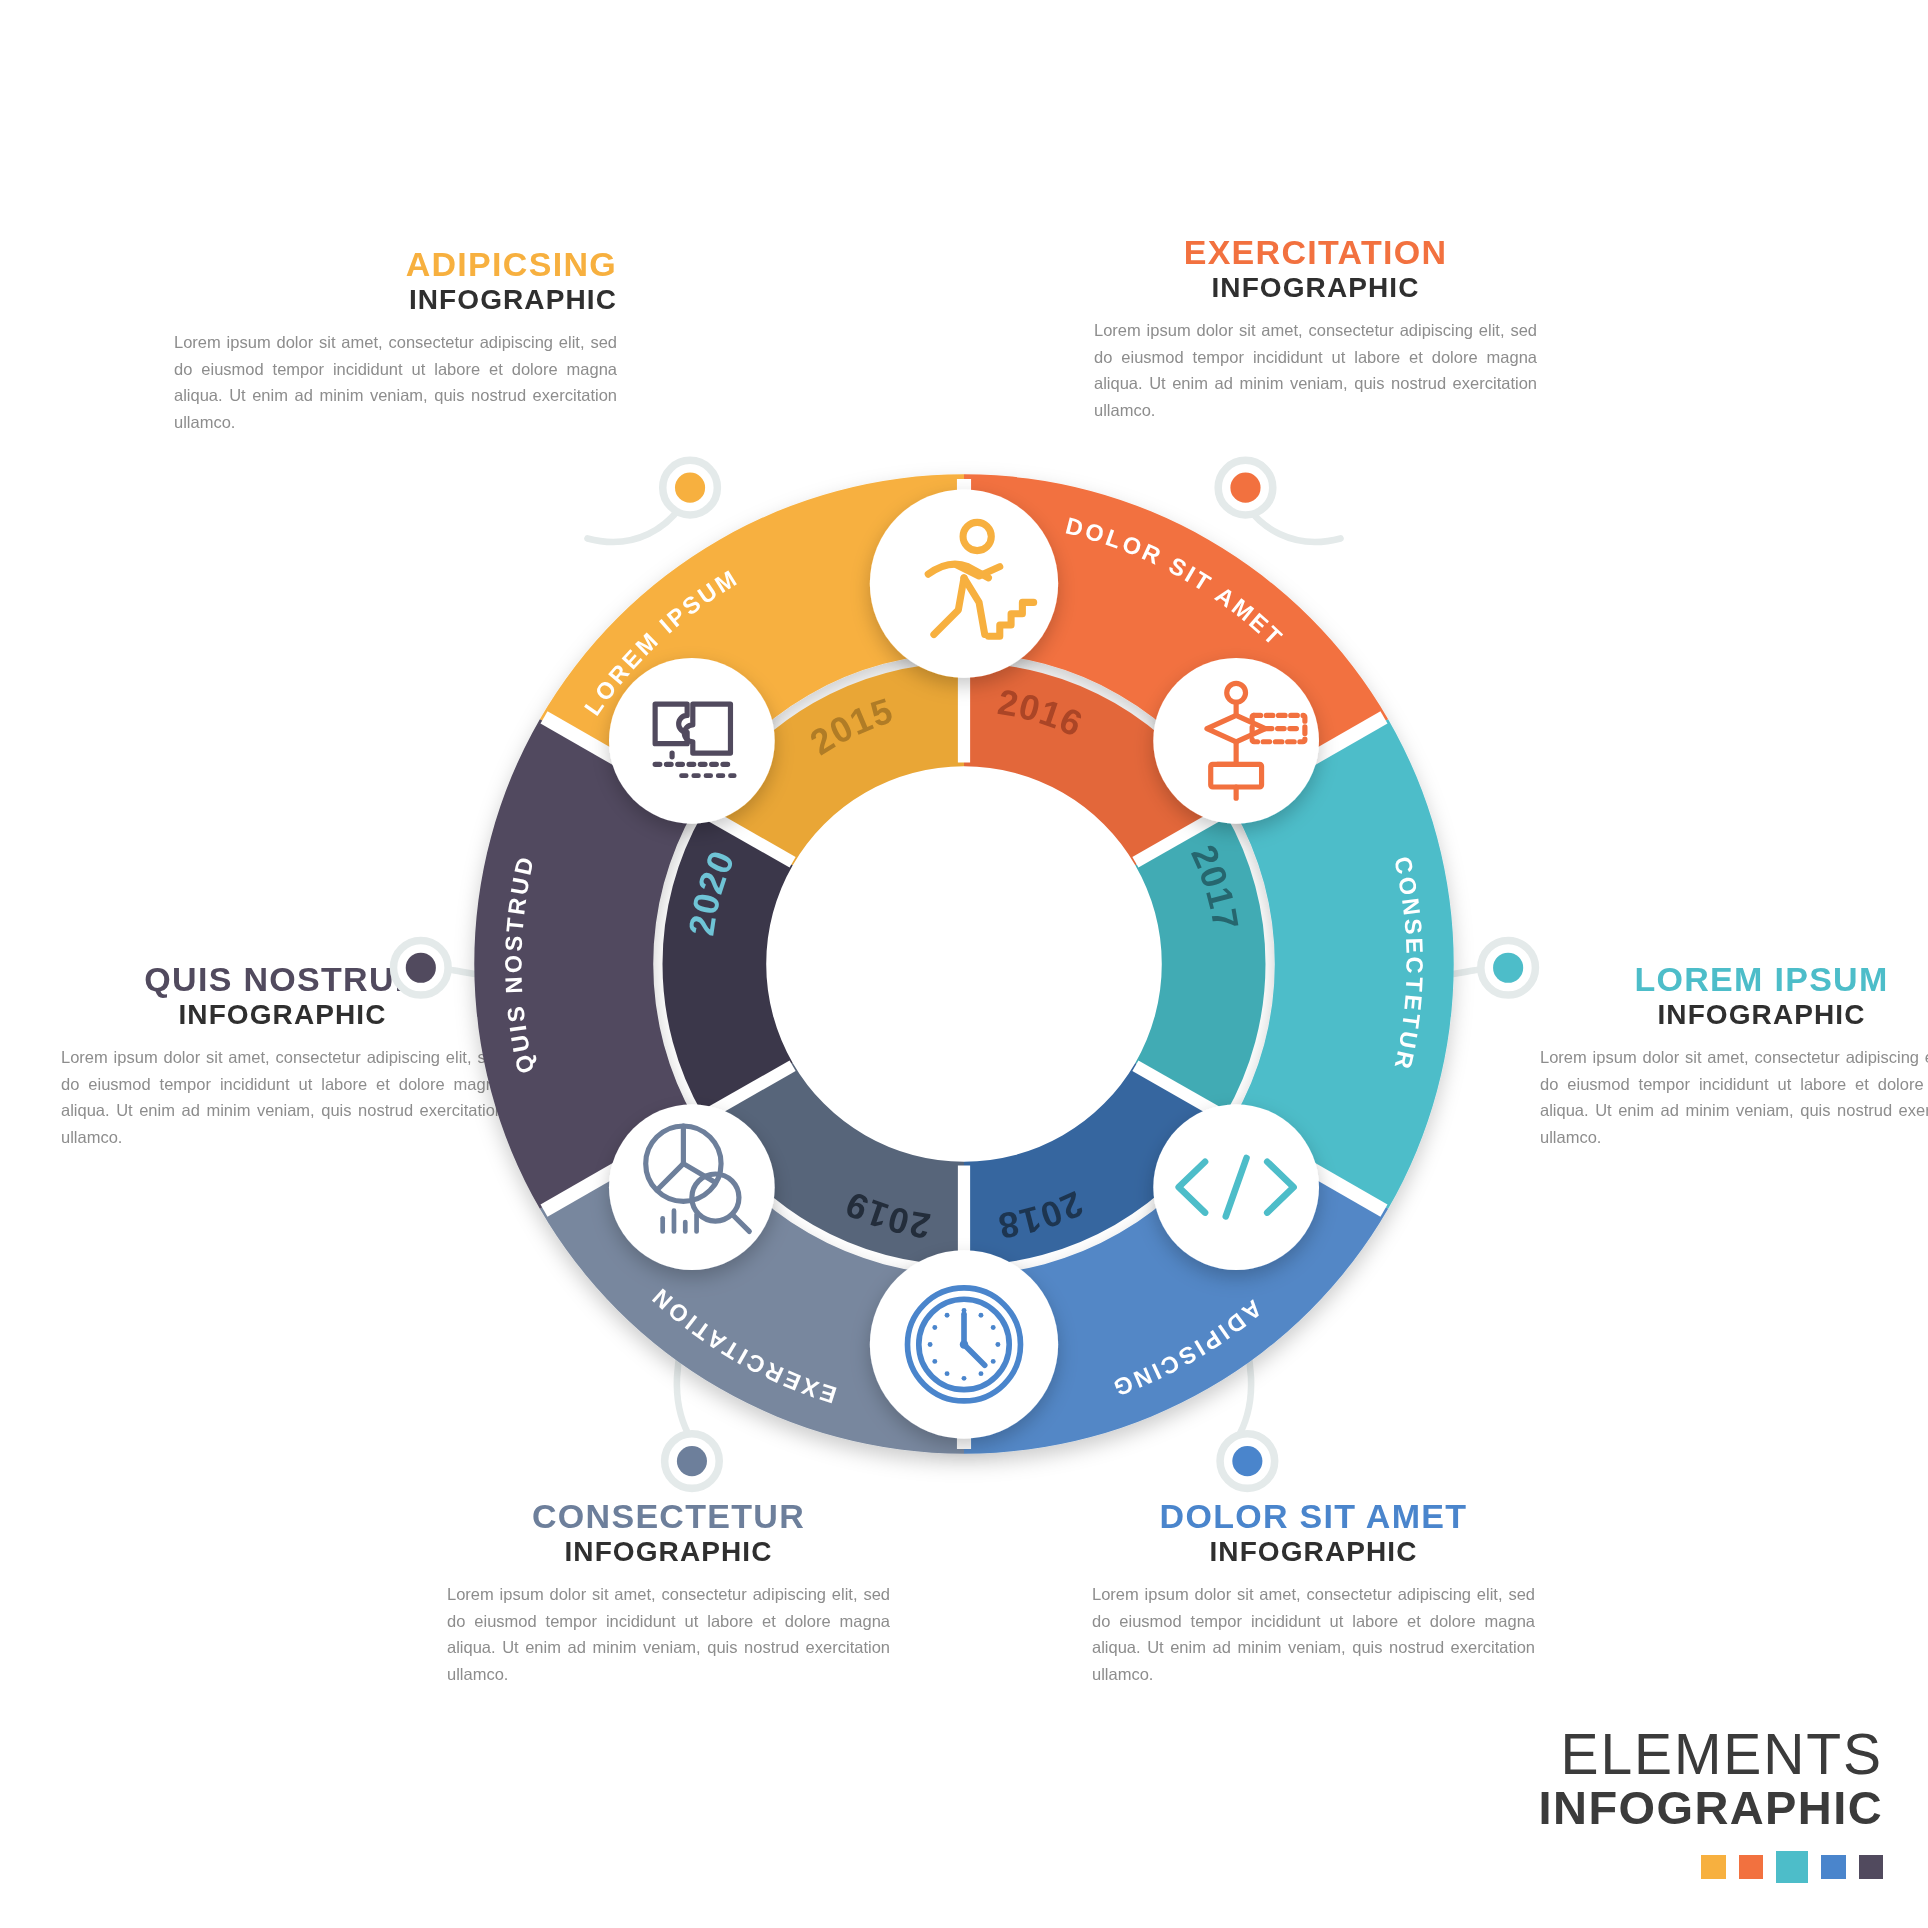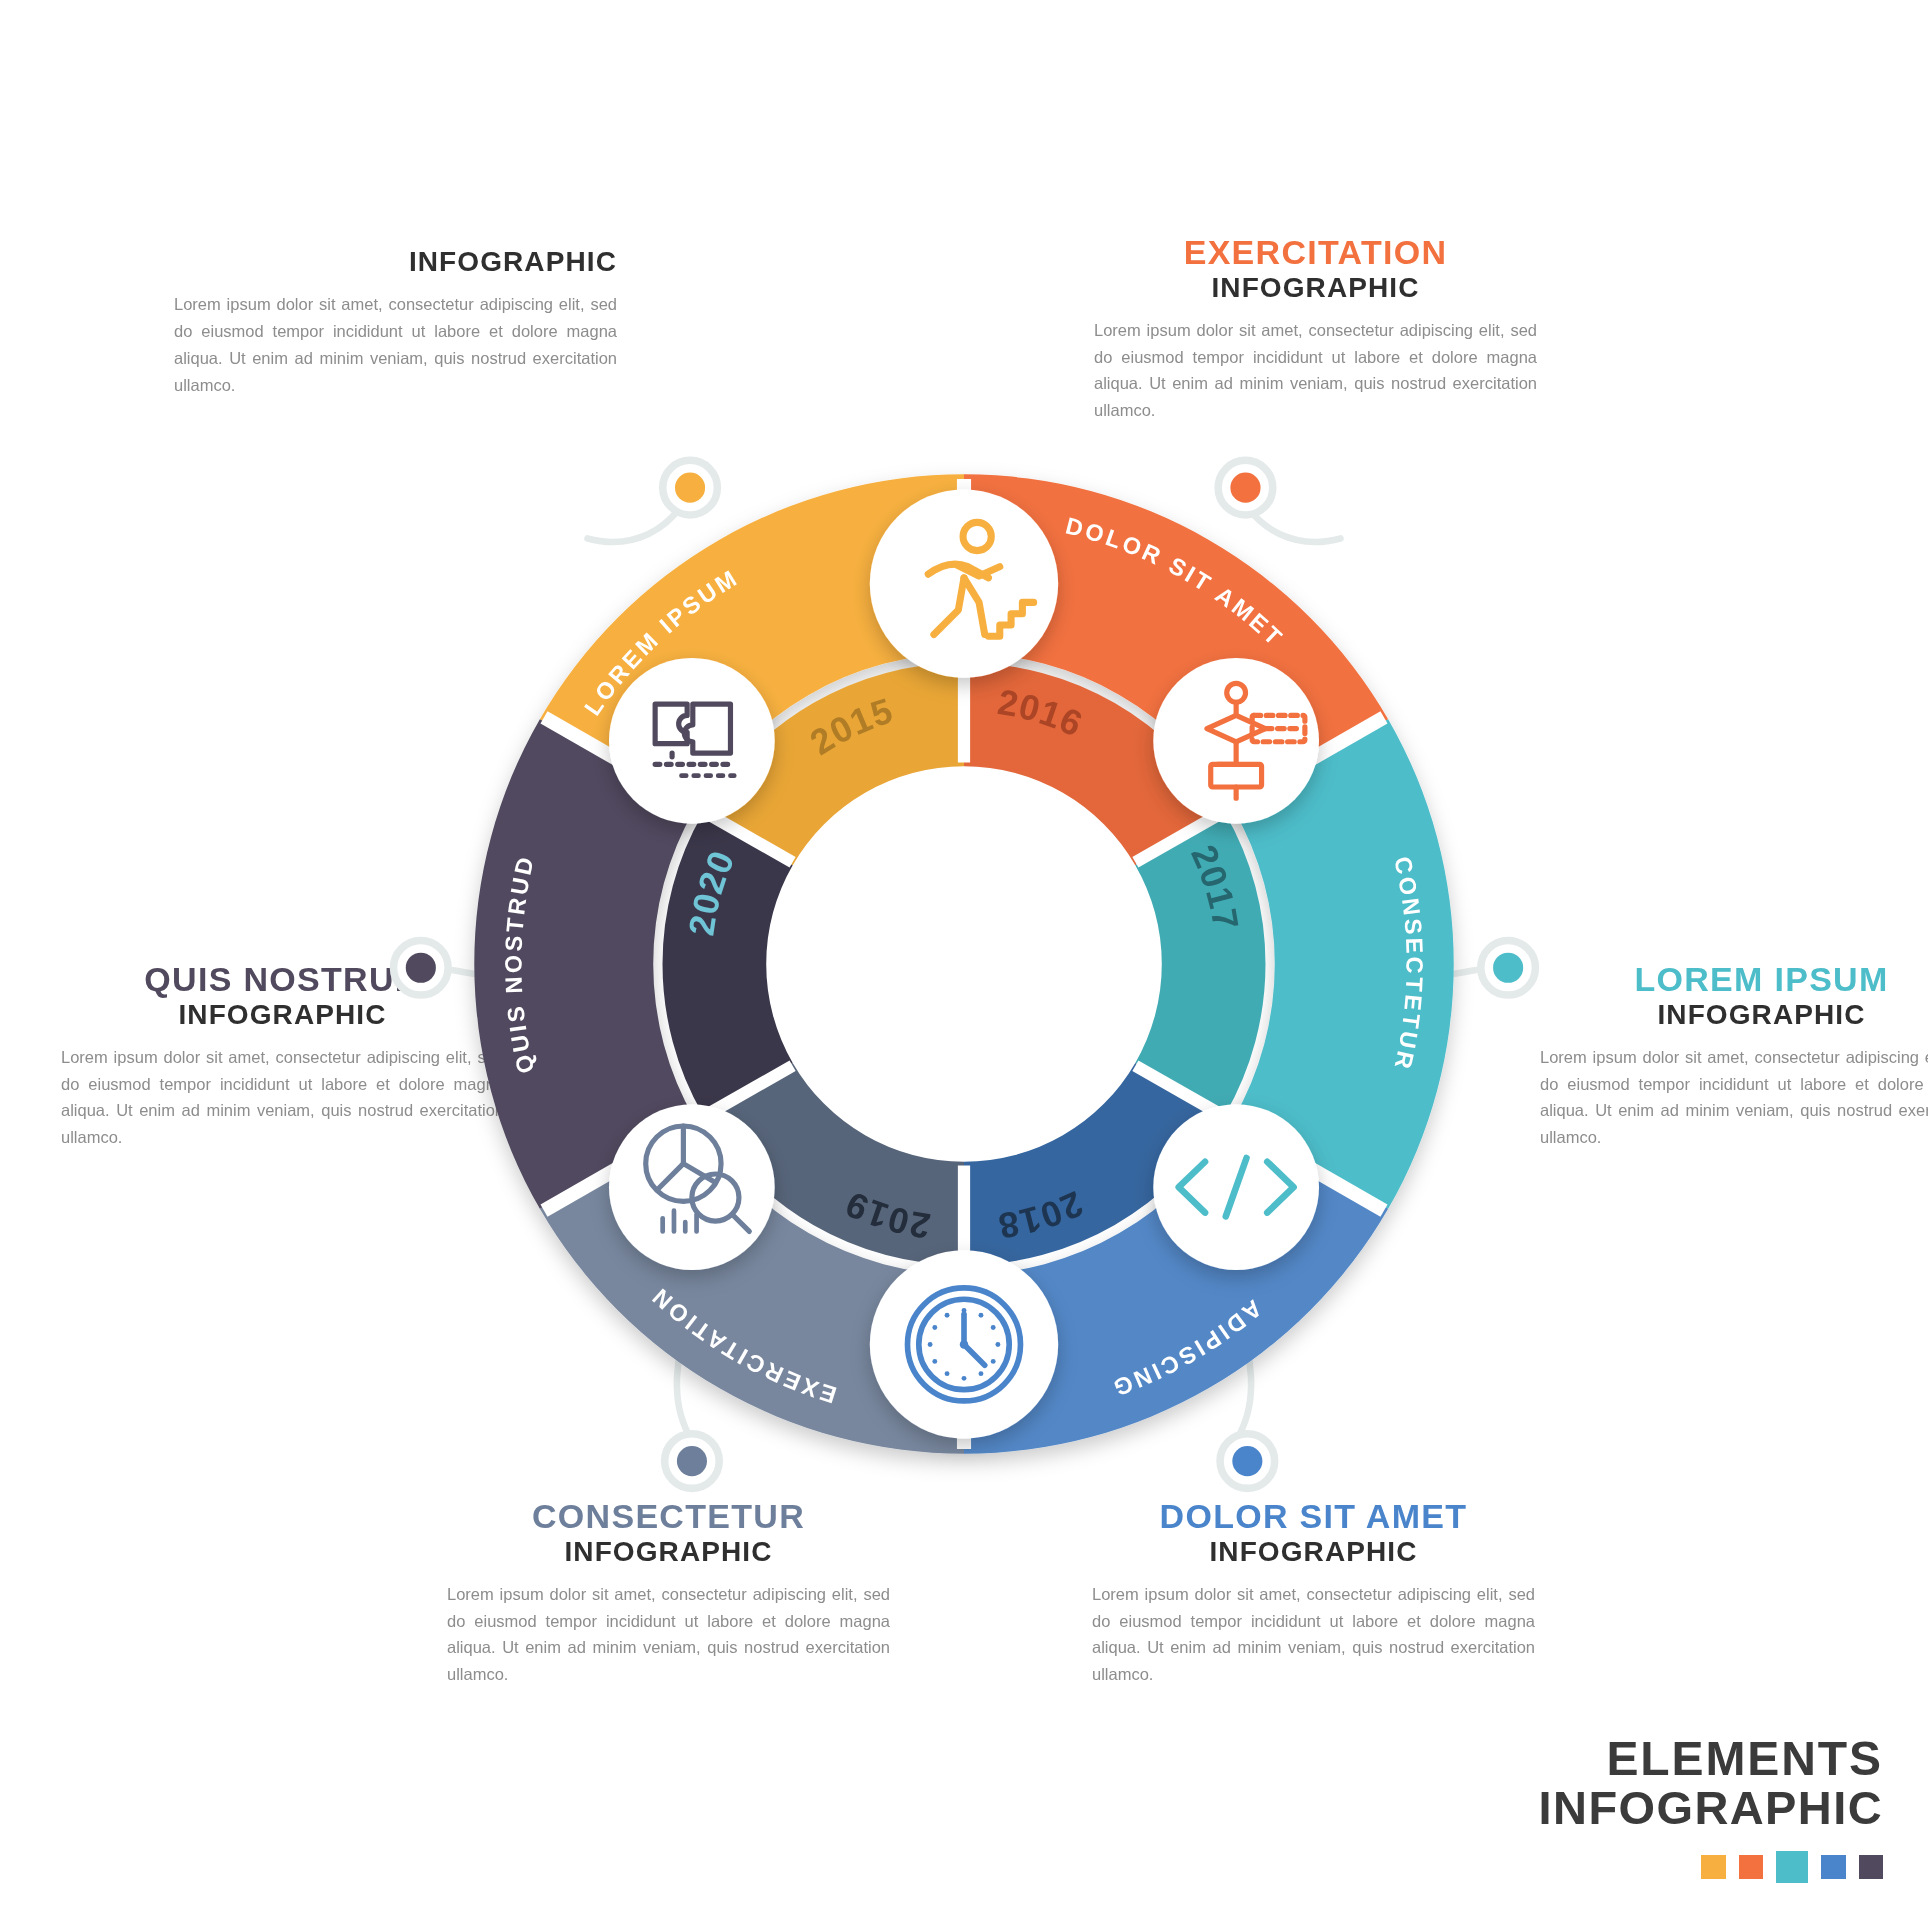--- a/index.html
+++ b/index.html
@@ -35,32 +35,33 @@
     font-family:"Liberation Sans", sans-serif;
     font-size:25px;font-weight:bold;letter-spacing:3.2px;fill:#ffffff;
   }
   .yearlabel{
     font-family:"Liberation Sans", sans-serif;
     font-size:38px;font-weight:bold;letter-spacing:1px;
   }
 
   
   #logo{position:absolute;right:45px;bottom:45px;text-align:right;}
-  #logo .l1{font-size:48px;font-weight:bold;color:#3b3b3b;letter-spacing:1.9px;line-height:1;}
+  #logo .l1{font-size:57px;font-weight:normal;color:#3b3b3b;letter-spacing:1.9px;line-height:1;}
   #logo .l2{font-size:47px;font-weight:bold;color:#3b3b3b;letter-spacing:1.4px;line-height:1.08;}
   #logo .sw{margin-top:17px;display:flex;gap:13px;justify-content:flex-end;align-items:center;}
   #logo .sw i{display:block;width:24.5px;height:24.5px;}
   #logo .sw i.big{width:32px;height:32px;}
 </style>
 </head>
 <body>
 
 <div id="root">
 
   <div class="tblock ta-r" style="left:174px;top:247px;">
+    <div class="t1" style="color:#f7b03f;">ADIPICSING</div>
     <div class="t2">INFOGRAPHIC</div>
     <div class="body">Lorem ipsum dolor sit amet, consectetur adipiscing elit, sed do eiusmod tempor incididunt ut labore et dolore magna aliqua. Ut enim ad minim veniam, quis nostrud exercitation ullamco.</div>
   </div>
 
   <div class="tblock ta-c" style="left:1094px;top:235px;">
     <div class="t1" style="color:#f2713f;">EXERCITATION</div>
     <div class="t2">INFOGRAPHIC</div>
     <div class="body">Lorem ipsum dolor sit amet, consectetur adipiscing elit, sed do eiusmod tempor incididunt ut labore et dolore magna aliqua. Ut enim ad minim veniam, quis nostrud exercitation ullamco.</div>
   </div>
 

